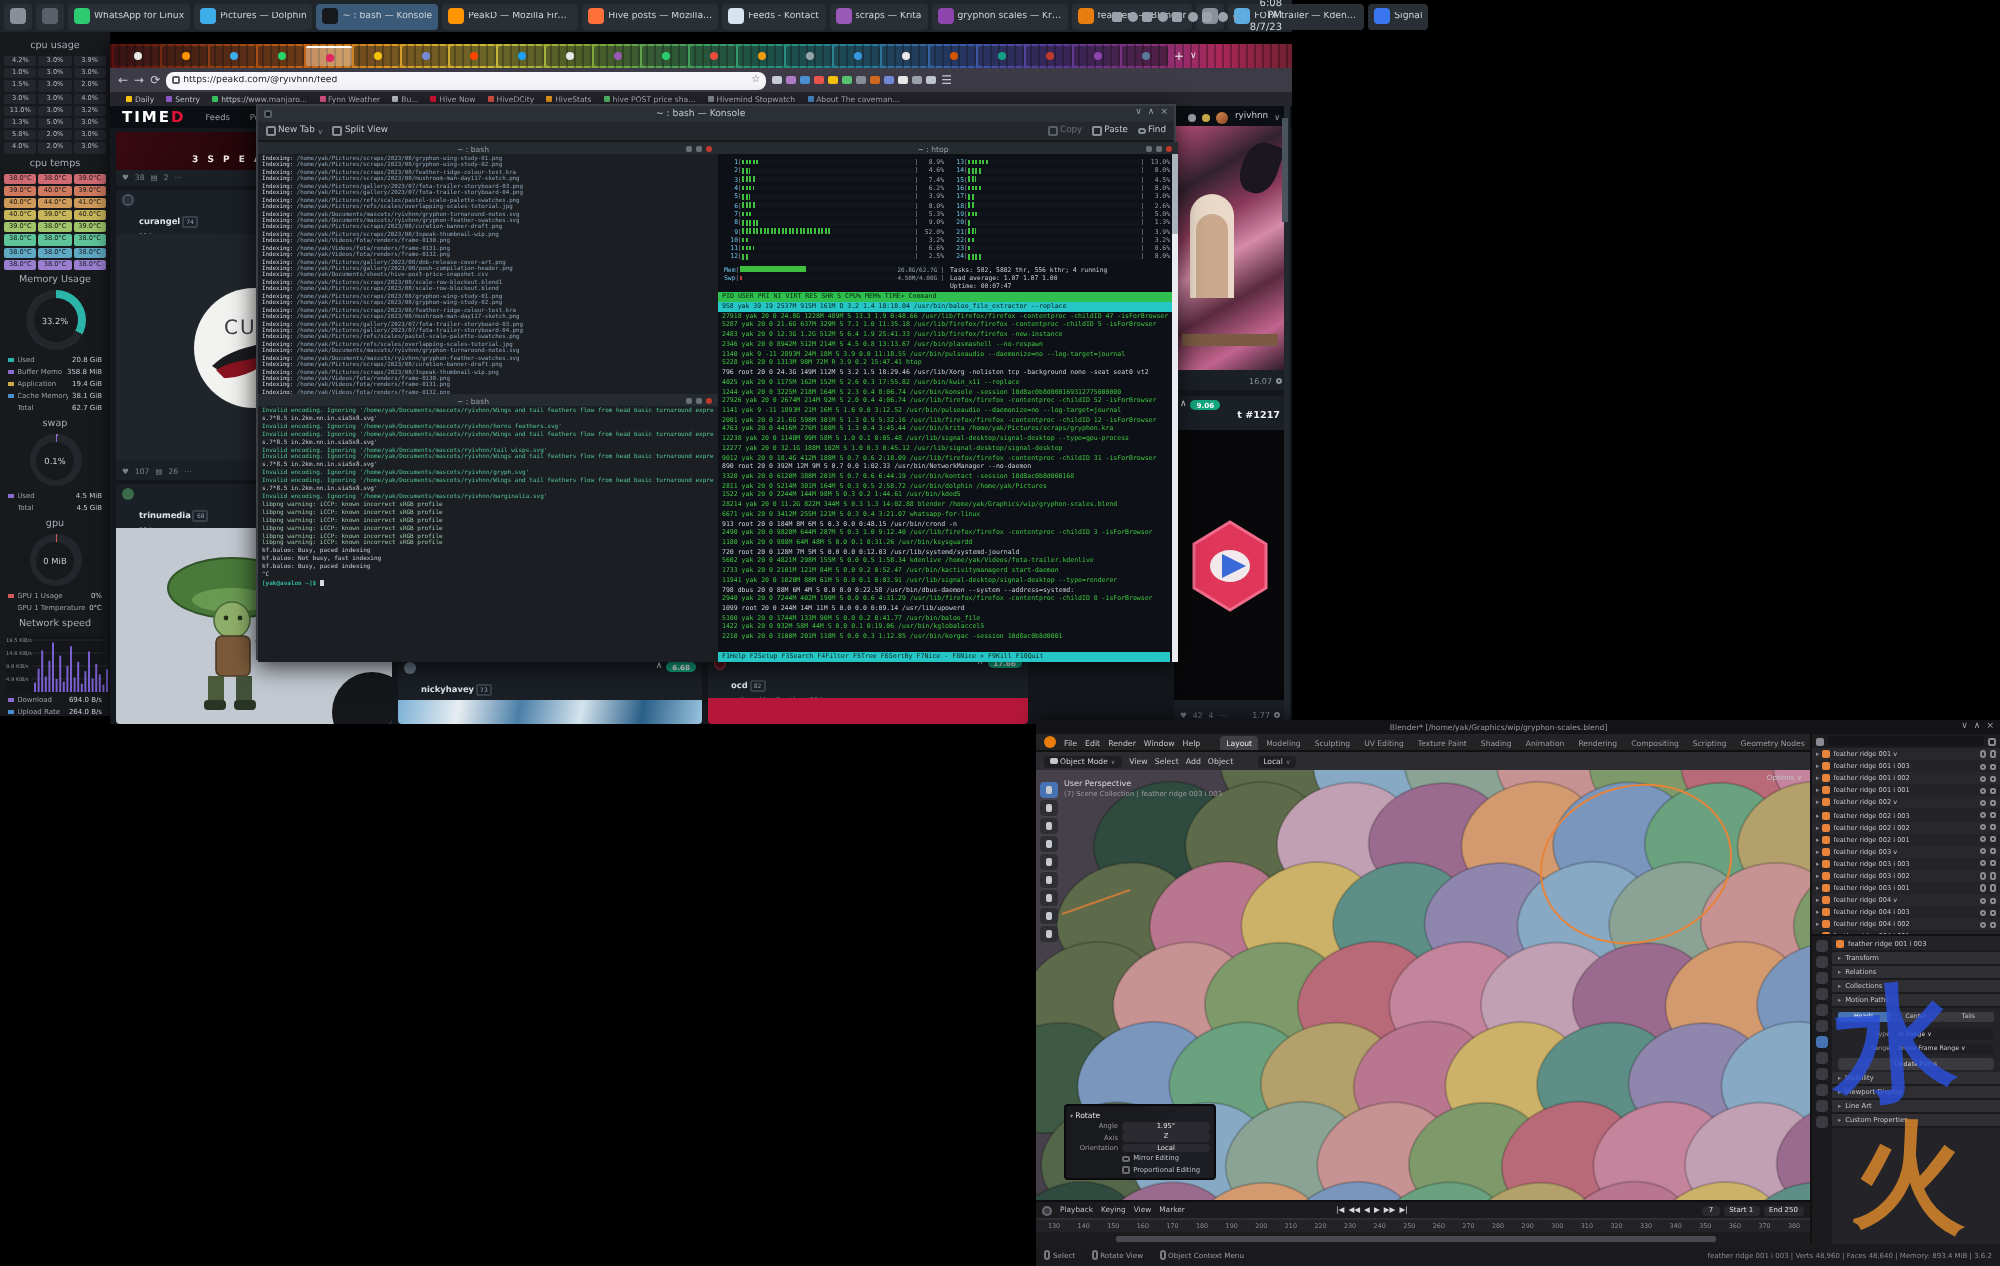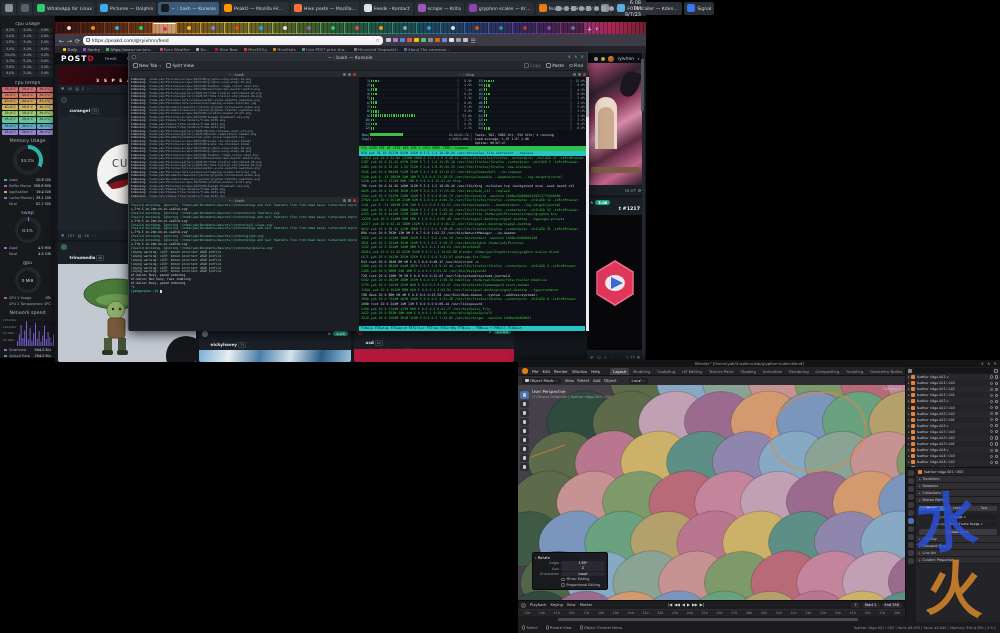--- a/index.html
+++ b/index.html
@@ -584,21 +584,21 @@
           <div class="blb">Hivemind Stopwatch</div>
         </div>
         <div class="bmi">
           <div class="bic" style="background: rgb(74, 144, 210);"></div>
           <div class="blb">About The caveman...</div>
         </div>
       </div>
 
     <div id="page">
       <div id="pd-head">
-        <div id="pd-logo"><span>POST</span><b>D</b></div>
+        <div id="pd-logo"><span>TIME</span><b>D</b></div>
         <div id="pd-nav" style="display:flex;gap:10px">
             <div class="pdnav">Feeds</div>
             <div class="pdnav">Posts</div>
             <div class="pdnav">Communities</div>
             <div class="pdnav">About</div>
           </div>
         <div id="pd-right">
           <span style="width:4px;height:4px;border-radius:50%;background:#9aa0a8;display:inline-block"></span>
           <span style="width:4px;height:4px;border-radius:50%;background:#c8a84a;display:inline-block"></span>
           <span style="width:6px;height:6px;border-radius:50%;background:linear-gradient(135deg,#d8864a,#8a4a2a);display:inline-block"></span>

